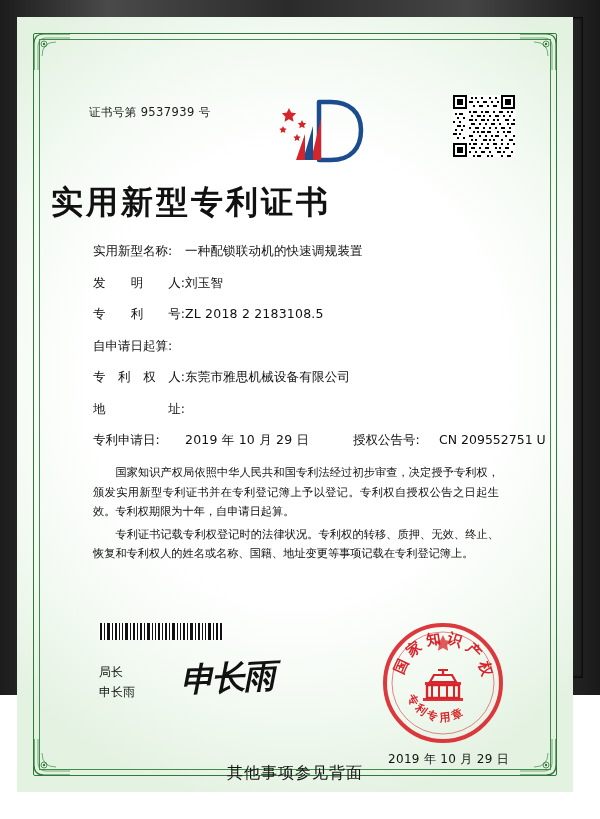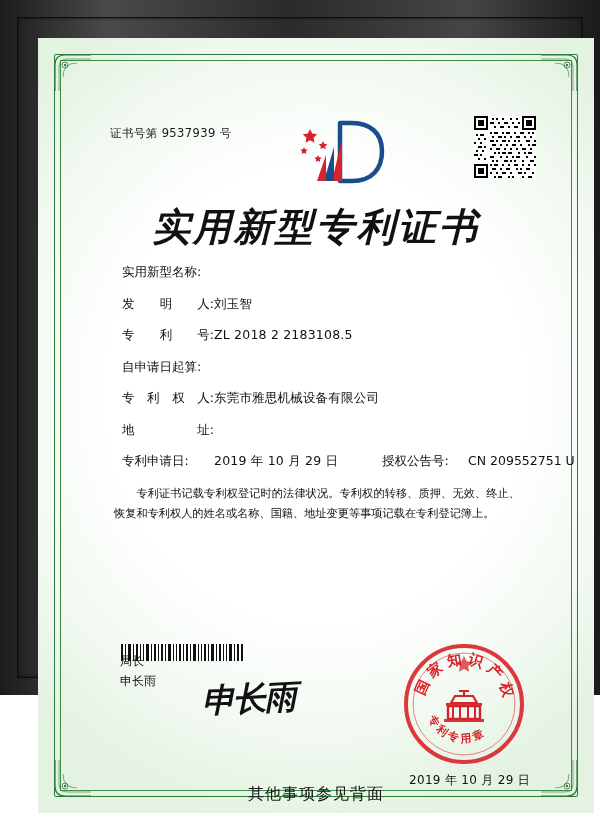--- a/index.html
+++ b/index.html
@@ -17,21 +17,21 @@
   
   .certificate-frame {
     position: absolute;
     left: 0; top: 0;
     width: 600px;
     height: 695px;
     box-sizing: border-box;
     background: #2e2e2e;
     background-image:
       linear-gradient(90deg, #1c1c1c 0%, #4a4a4a 18%, #2b2b2b 48%, #454545 78%, #1a1a1a 100%);
-    padding: 38px;
+    padding: 17px;
   }
   .frame-inner-bevel {
     position: absolute;
     left: 17px; top: 17px;
     right: 17px; bottom: 17px;
     border: 1px solid #0d0d0d;
     box-shadow: inset 0 0 3px rgba(0,0,0,.8);
     pointer-events: none;
   }
 
@@ -108,43 +108,40 @@
     top: 45px;
     width: 100px;
     height: 72px;
   }
 
   .main-title {
     position: absolute;
     left: 0;
     top: 130px;
     width: 488px;
-    text-align: center;
     font-family: "DejaVu Serif", "Liberation Serif", serif;
     font-weight: bold;
-    font-size: 38px;
+    font-size: 32px;
     letter-spacing: 3px;
     color: #111111;
-    font-style: italic;
   }
 
   .fields {
     position: absolute;
     left: 42px;
     top: 192px;
     width: 404px;
   }
   .field-row {
     display: flex;
     align-items: baseline;
     margin-bottom: 14.5px;
     font-size: 12.5px;
     color: #111;
     white-space: nowrap;
-    margin-left: 8px;
   }
   .field-label {
     width: 92px;
     flex: 0 0 92px;
     letter-spacing: 0px;
   }
   .field-label.spread {
     display: flex;
     justify-content: space-between;
   }
@@ -182,21 +179,21 @@
     position: absolute;
     left: 48px;
     top: 572px;
     width: 124px;
     height: 17px;
   }
 
   .signature-block {
     position: absolute;
     left: 48px;
-    top: 580px;
+    top: 612px;
     font-size: 12px;
     line-height: 1.65;
     color: #111;
   }
   .handwriting {
     position: absolute;
     left: 130px;
     top: 605px;
     font-family: "DejaVu Serif", "Liberation Serif", serif;
     font-size: 33px;
@@ -448,20 +445,21 @@
           </g>
         </svg>
       </div>
 
       <div class="main-title">实用新型专利证书</div>
 
       <div class="fields">
 
         <div class="field-row">
           <div class="field-label">实用新型名称:</div>
+          <div class="field-value">一种配锁联动机的快速调规装置</div>
         </div>
 
         <div class="field-row">
           <div class="field-label spread">
             <span>发</span>
             <span>明</span>
             <span>人:</span>
           </div>
           <div class="field-value">刘玉智</div>
         </div>
@@ -499,20 +497,21 @@
         <div class="field-row dual">
           <div class="field-label">专利申请日:</div>
           <div class="field-value">2019 年 10 月 29 日</div>
           <div class="field-label2">授权公告号:</div>
           <div class="field-value2">CN 209552751 U</div>
         </div>
 
       </div>
 
       <div class="paragraphs">
+        <p>国家知识产权局依照中华人民共和国专利法经过初步审查，决定授予专利权，颁发实用新型专利证书并在专利登记簿上予以登记。专利权自授权公告之日起生效。专利权期限为十年，自申请日起算。</p>
         <p>专利证书记载专利权登记时的法律状况。专利权的转移、质押、无效、终止、恢复和专利权人的姓名或名称、国籍、地址变更等事项记载在专利登记簿上。</p>
       </div>
 
       <div class="barcode">
         <svg width="124" height="17" viewBox="0 0 124 17" shape-rendering="crispEdges">
           <rect width="124" height="17" fill="#fff"></rect>
           <g fill="#111">
             <rect x="1" y="0" width="2" height="17"></rect>
               <rect x="5" y="0" width="1" height="17"></rect>
             <rect x="8" y="0" width="3" height="17"></rect>

